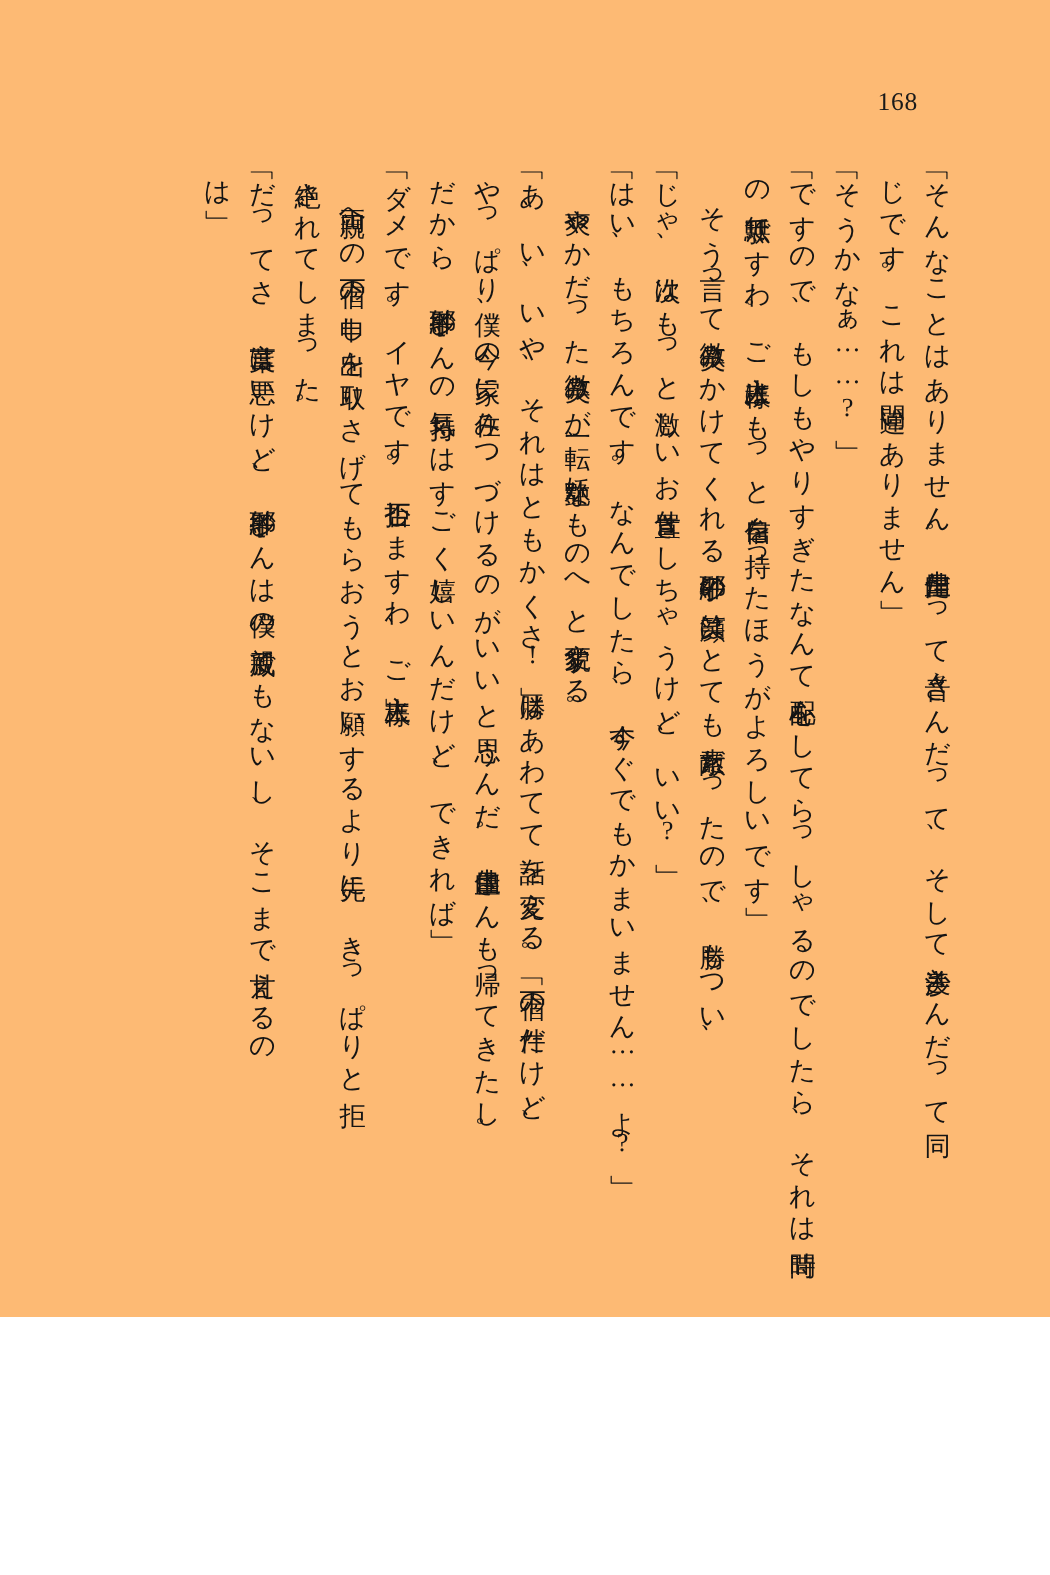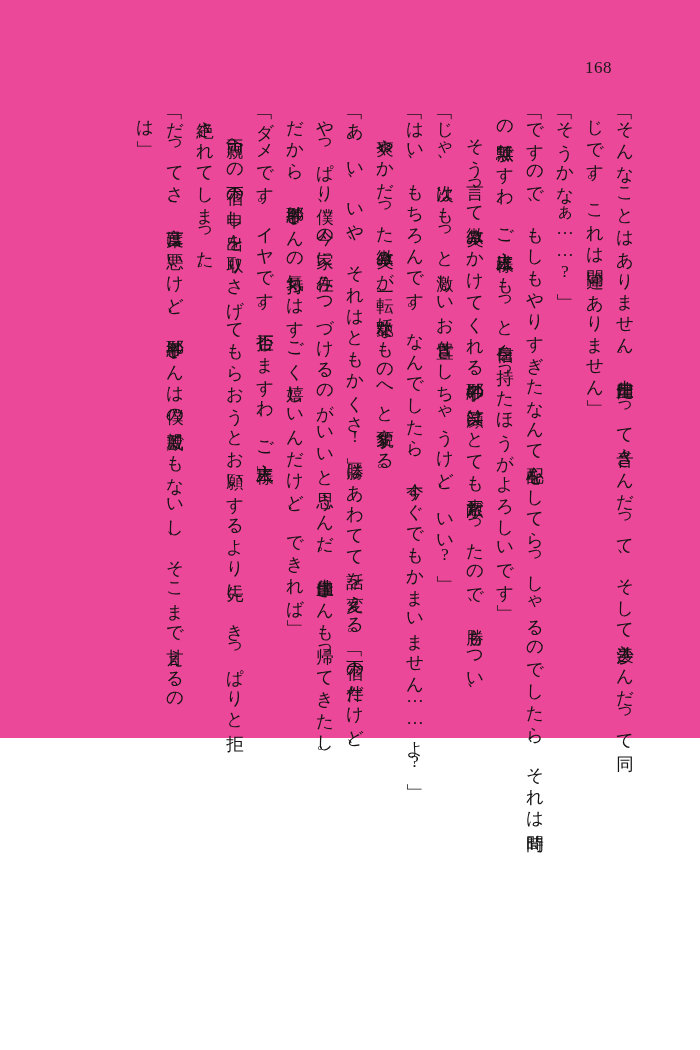--- a/index.html
+++ b/index.html
@@ -10,22 +10,22 @@
   body {
     width: 700px;
     height: 1050px;
     overflow: hidden;
     font-family: "Liberation Serif", "DejaVu Serif", serif;
     color: #111111;
   }
   .page {
     position: relative;
     width: 700px;
-    height: 738px;
-    background: #ec4899;
+    height: 878px;
+    background: #fdba74;
     box-sizing: border-box;
   }
   .page-number {
     position: absolute;
     top: 58px;
     right: 88px;
     font-size: 17px;
     letter-spacing: 0.5px;
     color: #1a1a1a;
     font-family: "Liberation Serif", "DejaVu Serif", serif;

